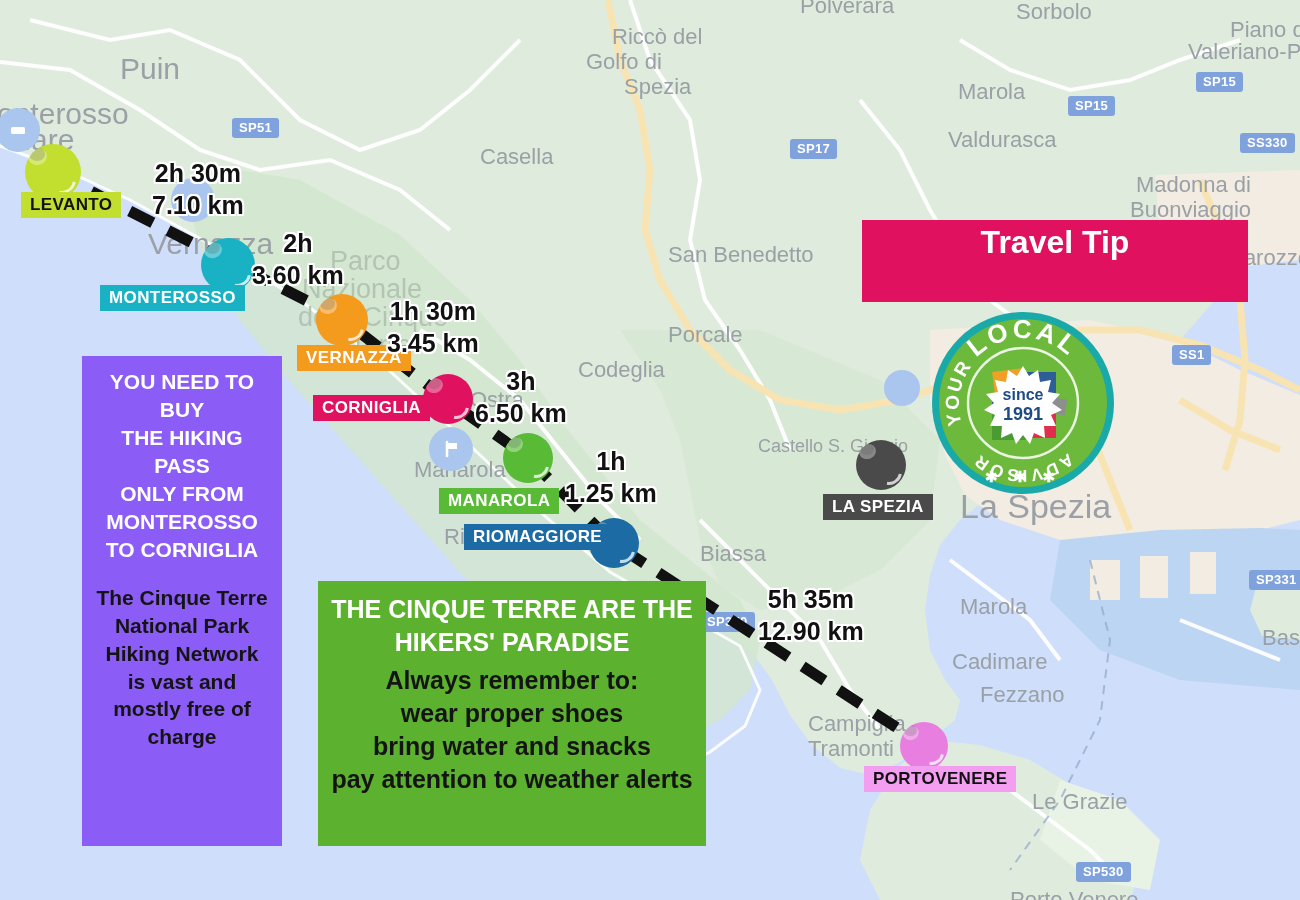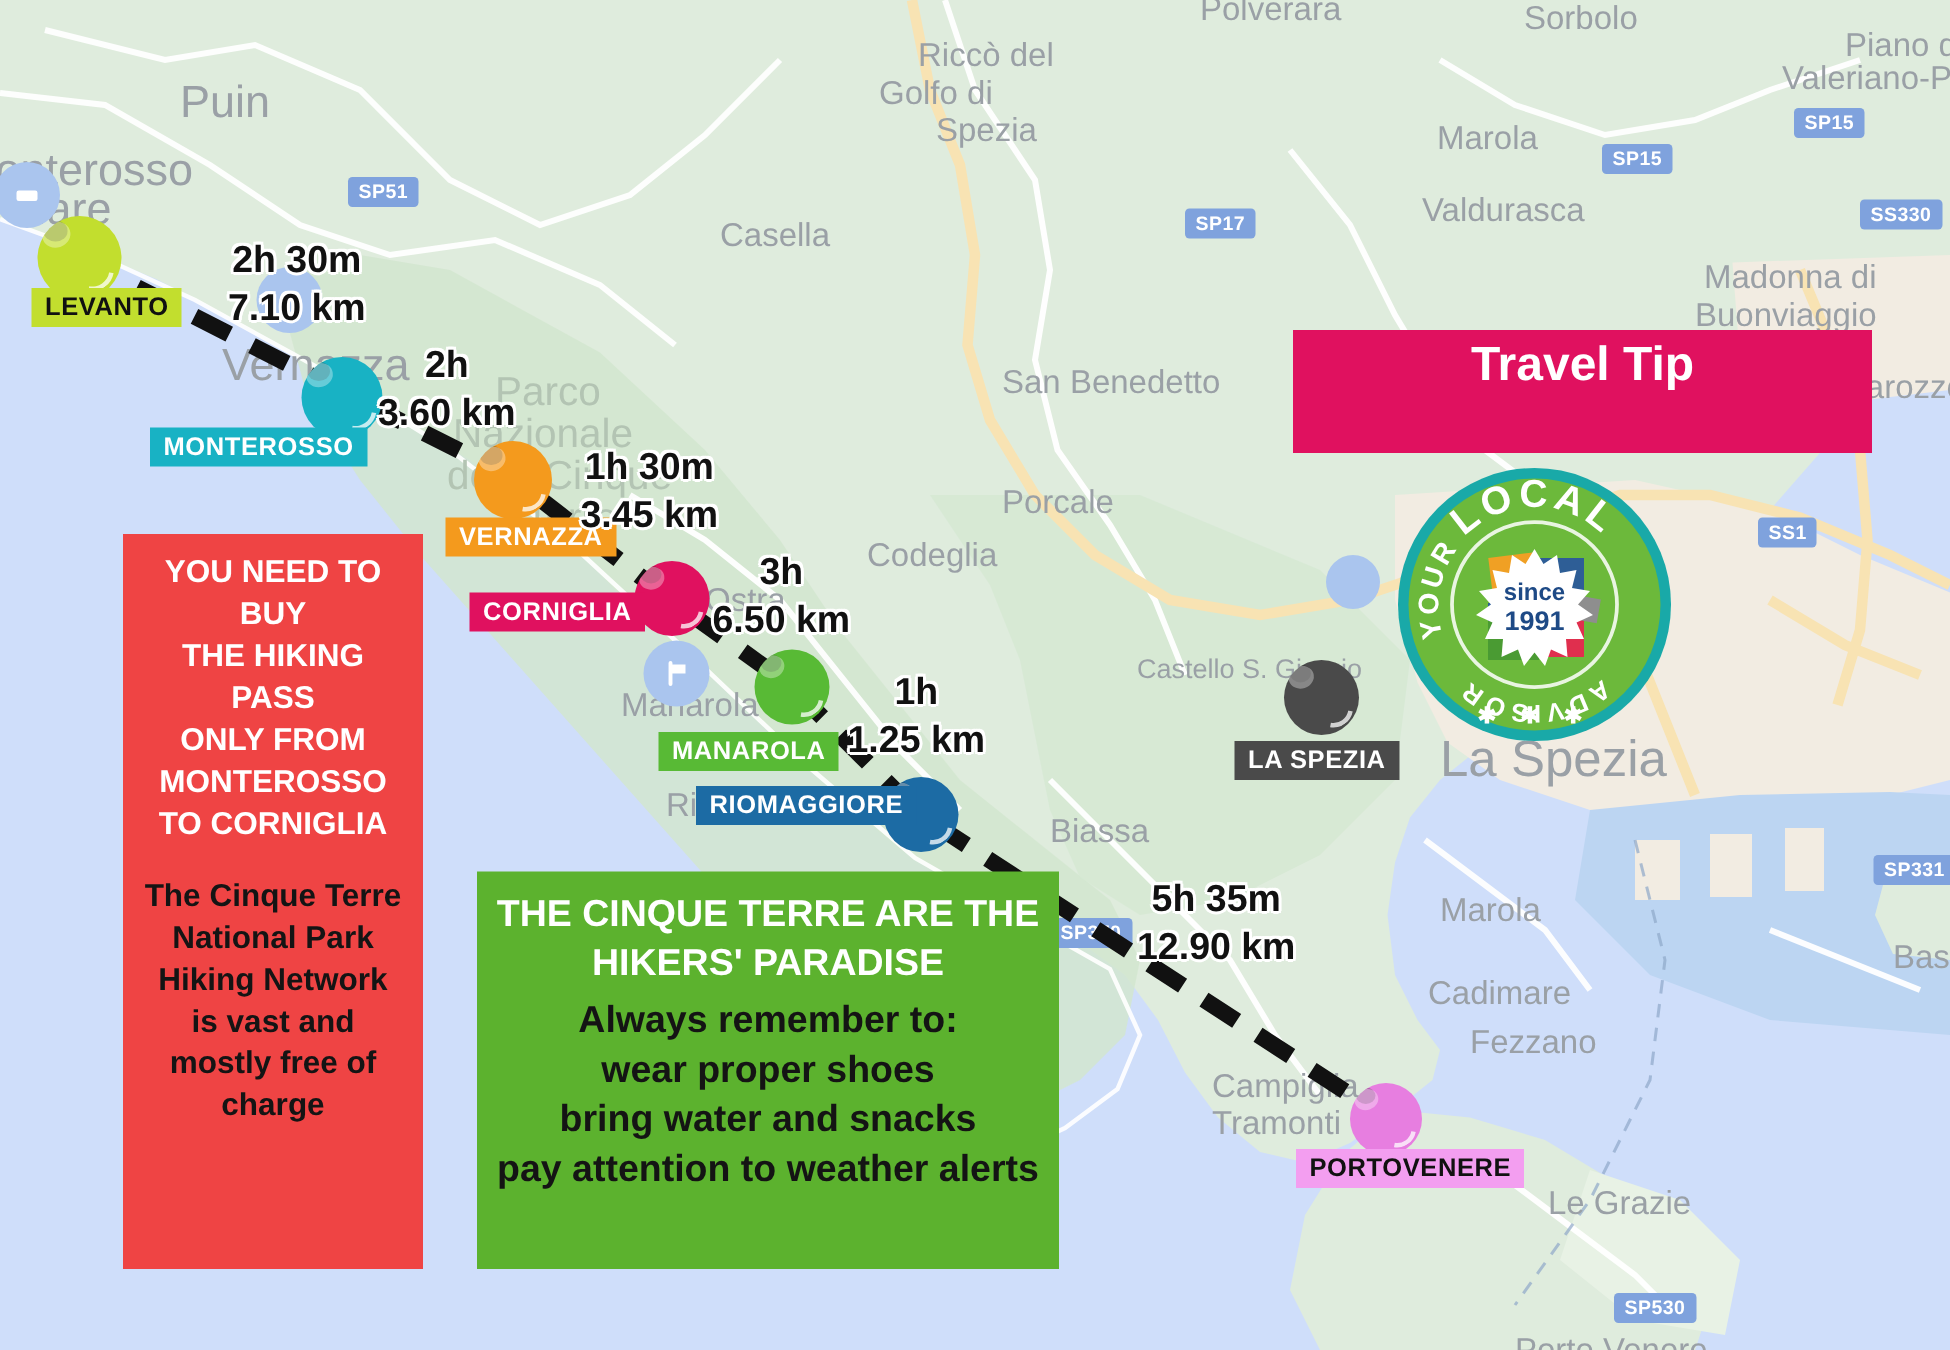--- a/index.html
+++ b/index.html
@@ -388,21 +388,21 @@
       <div class="leg" style="left: 565px; top: 446px; text-align: center;">
         <span class="l2">1h</span>
         <span class="l2">1.25 km</span>
       </div>
       <div class="leg" style="left: 758px; top: 584px; text-align: center;">
         <span class="l2">5h 35m</span>
         <span class="l2">12.90 km</span>
       </div>
     </div>
 
-  <div class="panel" id="panel-pass" style="background: #ef4444;">
+  <div class="panel" id="panel-pass" style="background: #8b5cf6;">
     <div class="head">YOU NEED TO BUY<br>THE HIKING PASS<br>ONLY FROM<br>MONTEROSSO<br>TO CORNIGLIA</div>
     <div class="body">The Cinque Terre National Park<br>Hiking Network<br>is vast and mostly free of charge</div>
   </div>
 
   <div class="panel" id="panel-hikers" style="background: rgb(92, 178, 46);">
     <div class="head">THE CINQUE TERRE ARE THE HIKERS' PARADISE</div>
     <div class="body">Always remember to:<br>wear proper shoes<br>bring water and snacks<br>pay attention to weather alerts</div>
   </div>
 
   <div id="travel-tip" style="background: rgb(224, 17, 95);">

